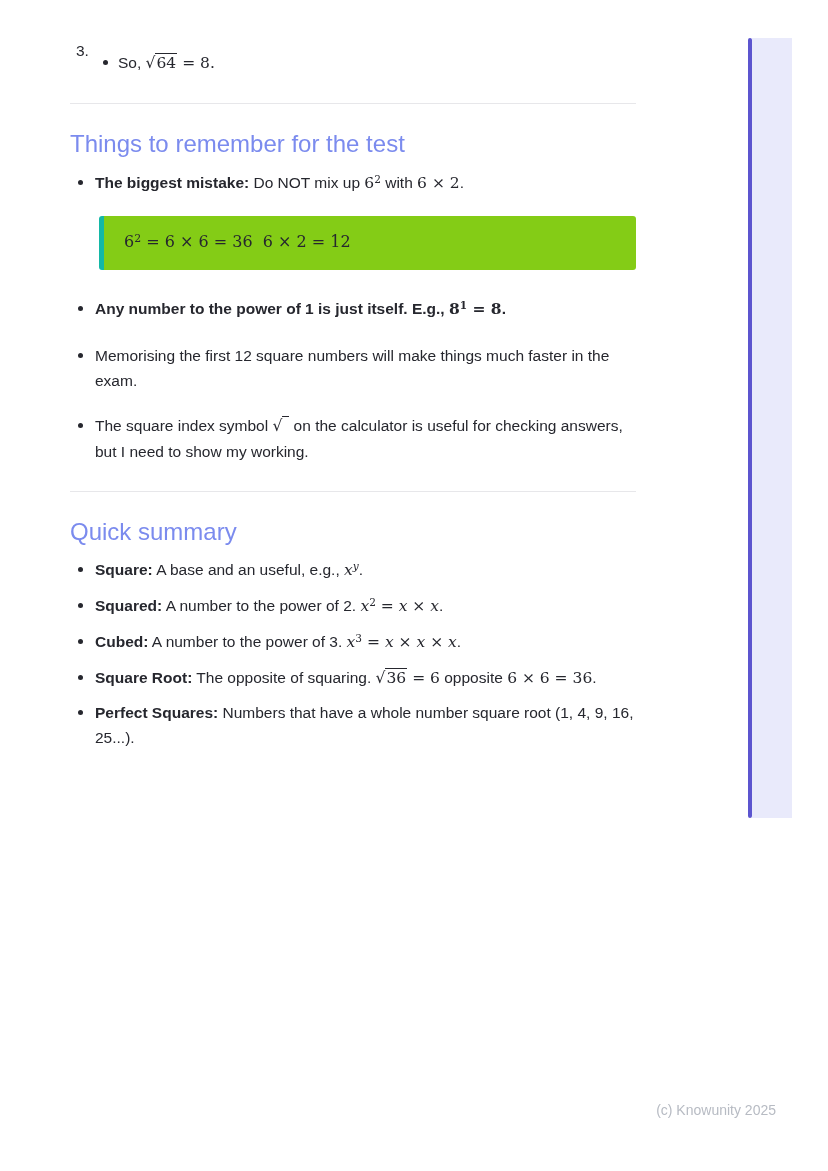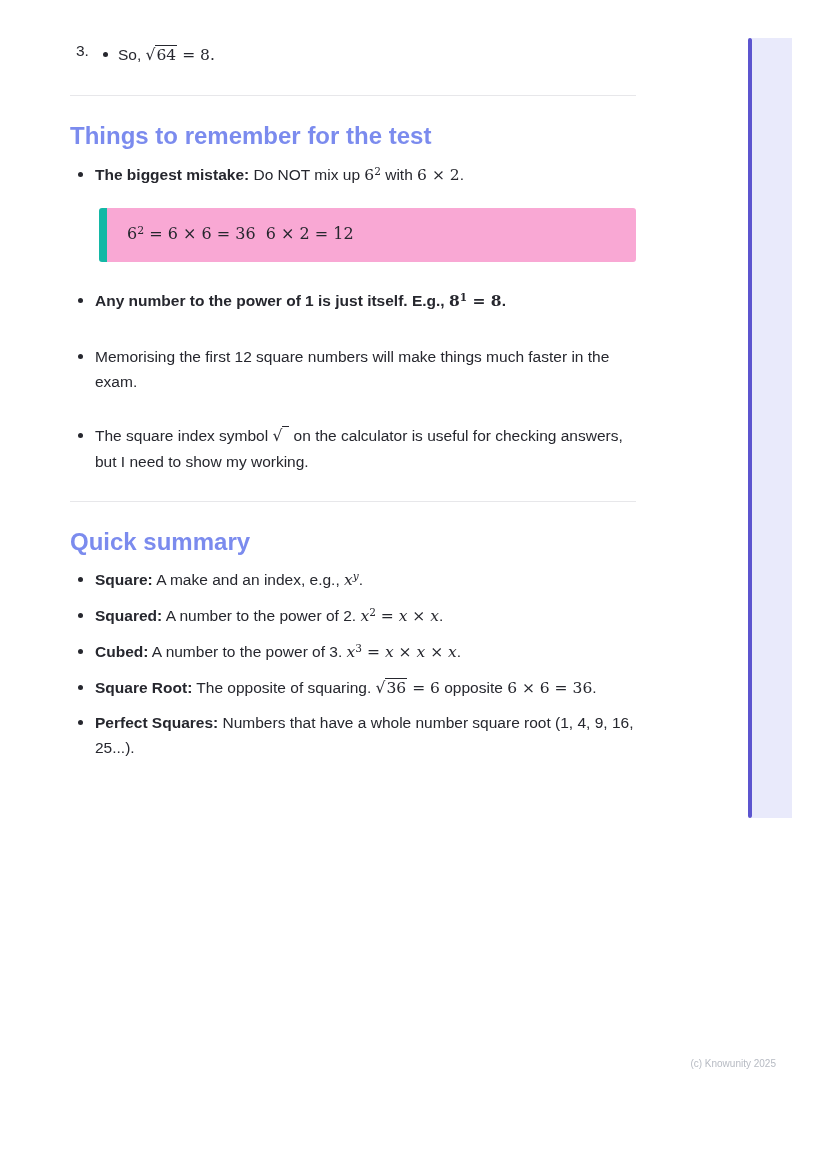--- a/index.html
+++ b/index.html
@@ -11,45 +11,45 @@
     color:#26272e;
     overflow:hidden;
   }
   .content{
     position:absolute;left:70px;top:38px;width:566px;
     font-size:15.5px;line-height:25px;
   }
   
   .numbered{position:relative;padding-left:26px;}
   .num-marker{position:absolute;left:6px;top:0;}
-  .sub-bullet{position:relative;padding-left:48px;margin-top:4px;}
+  .sub-bullet{position:relative;padding-left:48px;margin-top:12px;}
   .sub-bullet::before{
     content:"";position:absolute;left:33px;top:10px;
     width:5px;height:5px;border-radius:50%;background:#26272e;
   }
   
   hr.divider{border:0;border-top:1px solid #e7e7ea;margin:27px 0 0;}
   .section-heading{
-    font-size:24px;font-weight:700;line-height:32px;
+    font-size:24px;font-weight:400;line-height:32px;
     color:#7b8bee;margin:24px 0 0;
   }
   
-  .bullet{position:relative;padding-left:25px;margin-top:29px;}
+  .bullet{position:relative;padding-left:25px;margin-top:20px;}
   .bullet::before{
     content:"";position:absolute;left:8px;top:10px;
     width:5px;height:5px;border-radius:50%;background:#26272e;
   }
   .bullets-first{margin-top:10px;}
   .tight .bullet{margin-top:9px;}
   .tight{margin-top:6px;}
   
   .callout{
     margin:19px 0 0 29px;
-    background:#f9a8d4;
-    border-left:8px solid #14b8a6;
+    background:#84cc16;
+    border-left:5px solid #14b8a6;
     border-radius:3px;
     padding:13px 20px;
   }
   .callout-line1{font-size:16px;line-height:26px;}
   .callout-line2{line-height:26px;color:#33343c;}
   
   .seg-text{}
   .seg-bold{font-weight:700;}
   .seg-math{font-family:"DejaVu Serif","Liberation Serif",serif;}
   .seg-mathit{font-family:"DejaVu Serif","Liberation Serif",serif;font-style:italic;}
@@ -61,22 +61,22 @@
   .scroll-track{
     position:absolute;left:752px;top:38px;width:40px;height:780px;
     background:#e9eafb;
   }
   .scroll-thumb{
     position:absolute;left:748px;top:38px;width:4px;height:780px;
     background:#5c55cf;border-radius:2px;
   }
   
   .copyright{
-    position:absolute;top:1058px;right:52px;
-    font-size:10px;color:#b7bbc3;line-height:12px;
+    position:absolute;top:1104px;right:52px;
+    font-size:14px;color:#b7bbc3;line-height:12px;
   }
 </style>
 </head>
 <body>
 
 <div class="page">
 
   <div class="content">
 
     <div class="numbered">
@@ -109,21 +109,21 @@
     <div class="bullet">
       <span><span class="seg-text">The square index symbol </span><span class="sqrt"><span class="sqrt-sign">√</span><span class="radicand">&nbsp;</span></span><span class="seg-text"> on the calculator is useful for checking answers, but I need to show my working.</span></span>
     </div>
 
     <hr class="divider">
 
     <h2 class="section-heading">Quick summary</h2>
 
     <div class="tight">
       <div class="bullet">
-        <span><span class="seg-bold">Square:</span><span class="seg-text"> A make and an index, e.g., </span><span class="seg-mathit">x</span><span class="seg-supit">y</span><span class="seg-text">.</span></span>
+        <span><span class="seg-bold">Square:</span><span class="seg-text"> A base and an useful, e.g., </span><span class="seg-mathit">x</span><span class="seg-supit">y</span><span class="seg-text">.</span></span>
       </div>
       <div class="bullet">
         <span><span class="seg-bold">Squared:</span><span class="seg-text"> A number to the power of 2. </span><span class="seg-mathit">x</span><span class="seg-sup">2</span><span class="seg-math"> = </span><span class="seg-mathit">x</span><span class="seg-math"> × </span><span class="seg-mathit">x</span><span class="seg-text">.</span></span>
       </div>
       <div class="bullet">
         <span><span class="seg-bold">Cubed:</span><span class="seg-text"> A number to the power of 3. </span><span class="seg-mathit">x</span><span class="seg-sup">3</span><span class="seg-math"> = </span><span class="seg-mathit">x</span><span class="seg-math"> × </span><span class="seg-mathit">x</span><span class="seg-math"> × </span><span class="seg-mathit">x</span><span class="seg-text">.</span></span>
       </div>
       <div class="bullet">
         <span><span class="seg-bold">Square Root:</span><span class="seg-text"> The opposite of squaring. </span><span class="sqrt"><span class="sqrt-sign">√</span><span class="radicand">36</span></span><span class="seg-math"> = 6</span><span class="seg-text"> opposite </span><span class="seg-math">6 × 6 = 36</span><span class="seg-text">.</span></span>
       </div>

